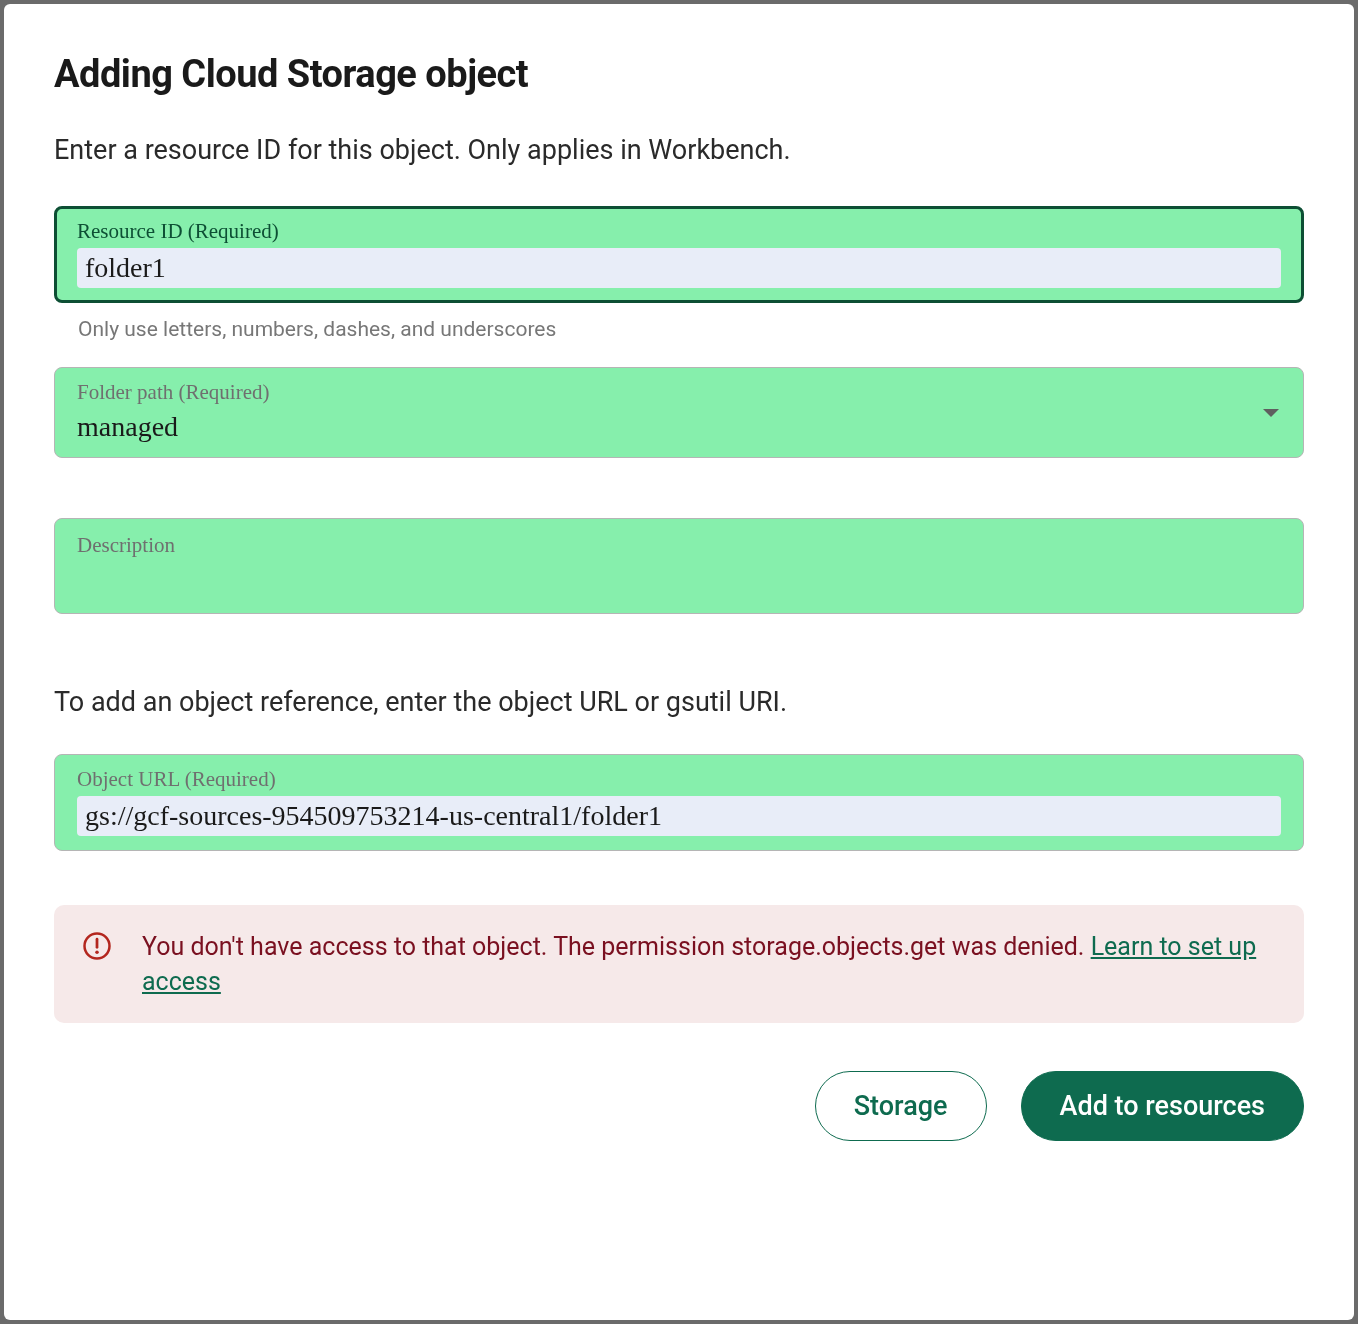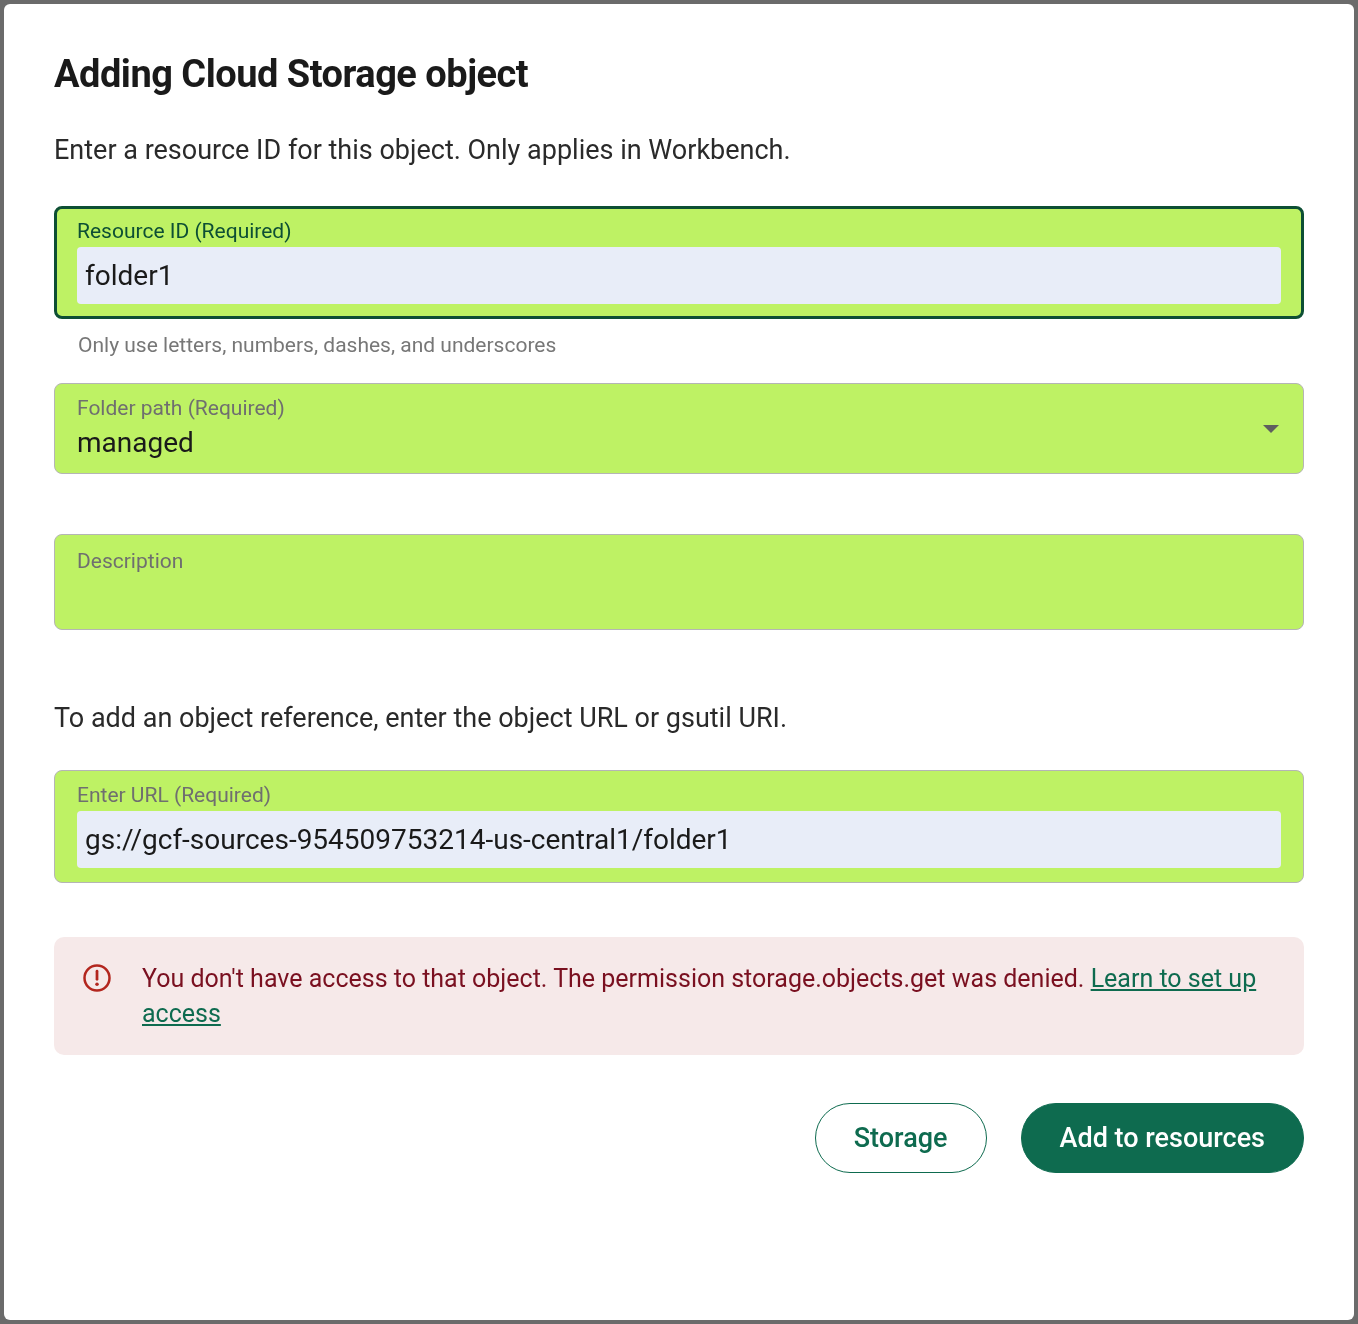--- a/index.html
+++ b/index.html
@@ -34,21 +34,22 @@
       font-size: 27px;
       color: #2a2a2a;
       margin-bottom: 40px;
     }
     .field {
       position: relative;
       border: 1.5px solid #b5b5b5;
       border-radius: 8px;
       padding: 12px 22px 14px 22px;
       margin-bottom: 14px;
-      background: #bef264;
+      background: #86efac;
+      font-family: Liberation Serif, serif;
     }
     .field.focused {
       border: 3px solid #0d4f34;
       padding: 10px 20px 12px 20px;
     }
     .field-label {
       font-size: 21px;
       color: #6f6f6f;
       margin-bottom: 4px;
       display: block;
@@ -57,21 +58,21 @@
       color: #0d4f34;
     }
     .field-input {
       width: 100%;
       border: none;
       outline: none;
       font-size: 28px;
       color: #1a1a1a;
       background: #e8edf8;
       border-radius: 4px;
-      padding: 12px 8px;
+      padding: 4px 8px;
       font-family: inherit;
     }
     .field-value {
       font-size: 28px;
       color: #1a1a1a;
       display: block;
       padding-top: 2px;
     }
     .helper-text {
       font-size: 21px;
@@ -175,21 +176,21 @@
   <div style="height: 46px"></div>
 
   <div class="field description-field">
     <label class="field-label">Description</label>
     <span class="field-value"></span>
   </div>
 
   <p class="section-text">To add an object reference, enter the object URL or gsutil URI.</p>
 
   <div class="field object-url-field">
-    <label class="field-label">Enter URL (Required)</label>
+    <label class="field-label">Object URL (Required)</label>
     <input class="field-input" type="text" value="gs://gcf-sources-954509753214-us-central1/folder1" style="">
   </div>
 
   <div class="alert">
     <svg class="alert-icon" viewBox="0 0 24 24">
       <circle cx="12" cy="12" r="10" fill="none" stroke="#b3261e" stroke-width="2"></circle>
       <line x1="12" y1="6.5" x2="12" y2="13" stroke="#b3261e" stroke-width="2.2" stroke-linecap="round"></line>
       <circle cx="12" cy="17" r="1.4" fill="#b3261e"></circle>
     </svg>
     <div class="alert-text">

